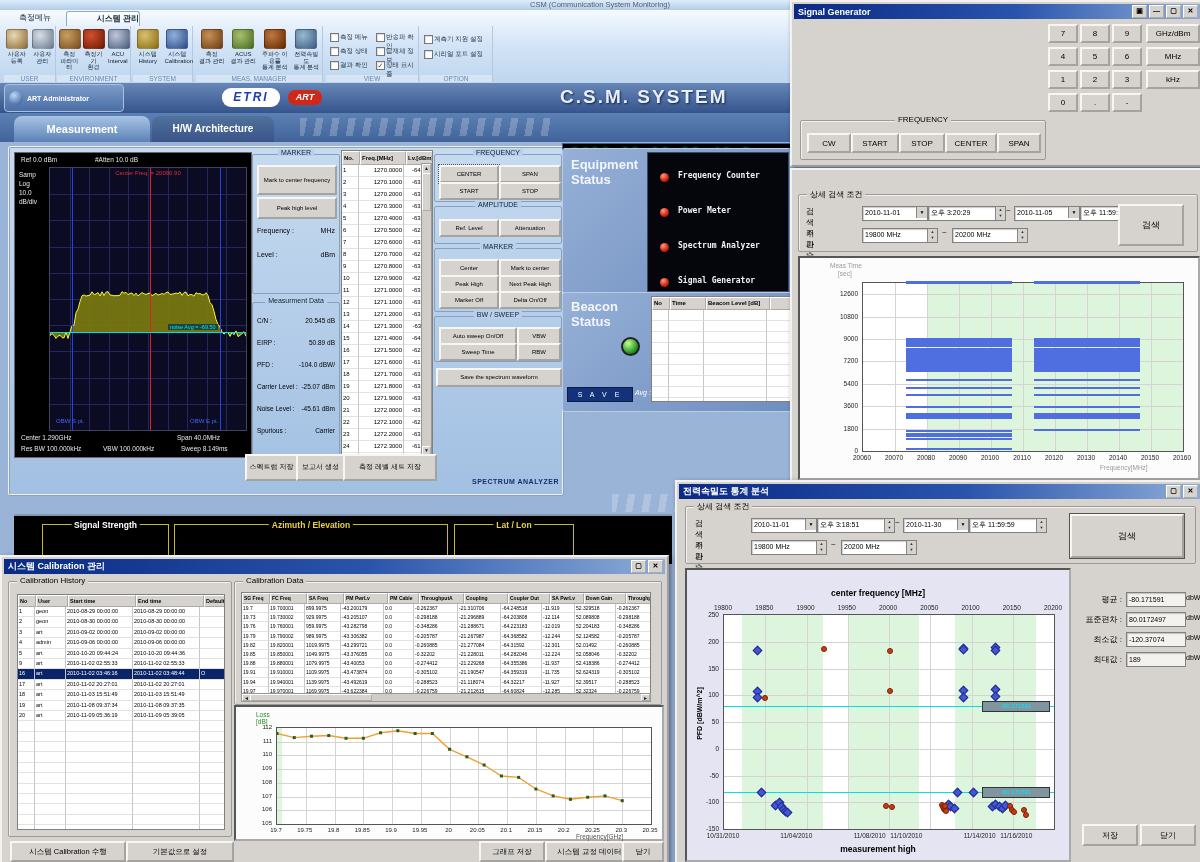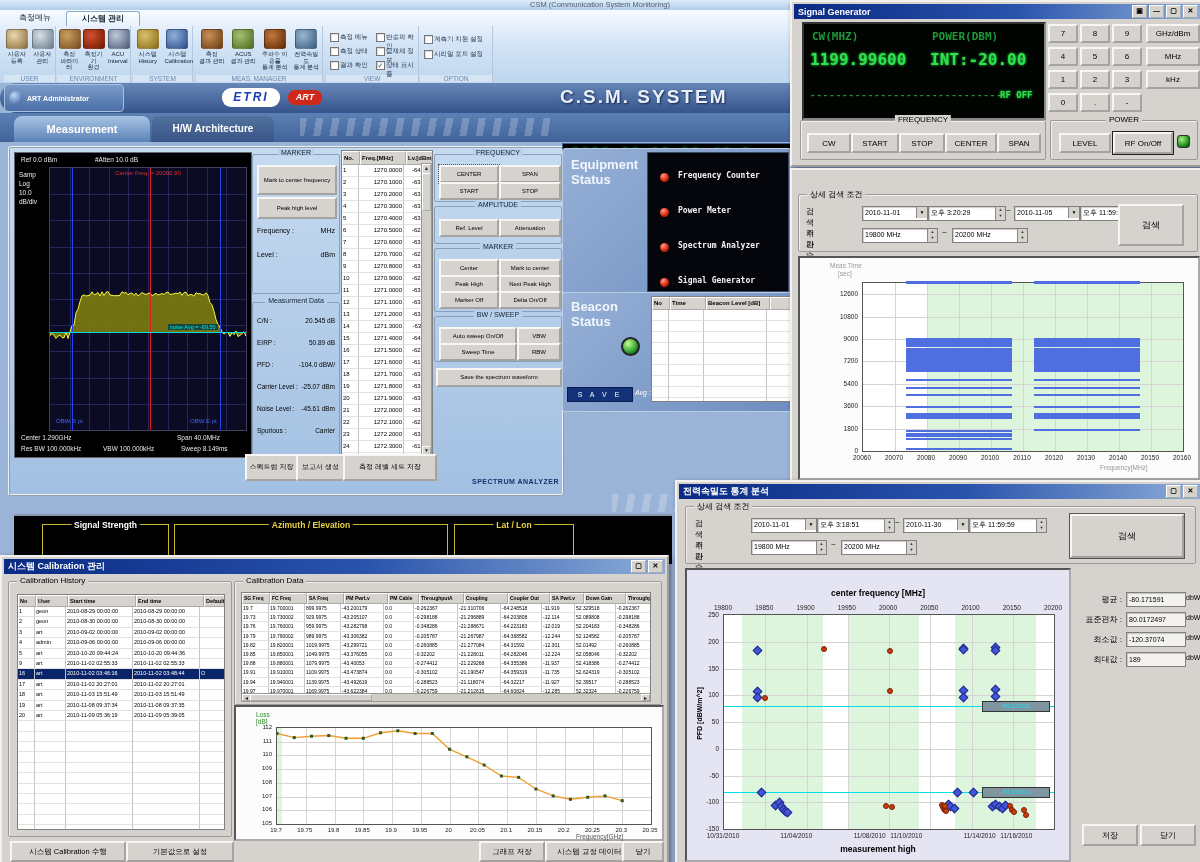--- a/index.html
+++ b/index.html
@@ -35,21 +35,21 @@
             font-size:7.5px;color:#56606e;line-height:10px;}
   #ribbon{left:0;top:10px;width:1200px;height:73px;background:linear-gradient(#f5faff,#d2e3f6 50%,#bed6ee);border-bottom:1px solid #9ab4d0;}
   .rtab{position:absolute;top:1px;height:14px;font-size:8px;line-height:14px;text-align:center;color:#123;}
   .rtab.active{background:linear-gradient(#fefefe,#e8f2fc);border:1px solid #8aaacc;border-bottom:none;border-radius:3px 3px 0 0;font-weight:bold;}
   .rgroup{position:absolute;top:16px;height:56px;border-right:1px solid #b6c8de;}
   .rglabel{position:absolute;bottom:0;left:0;right:0;text-align:center;font-size:6.5px;color:#6888b0;background:#ffffff59;}
   .ritem{position:absolute;top:3px;text-align:center;font-size:6px;color:#123;line-height:6.5px;}
   .ricon{margin:0 auto 2px auto;width:20px;height:18px;border-radius:3px;border:1px solid #00000028;}
   .cbx{position:absolute;width:7px;height:7px;background:#fff;border:1px solid #777;box-shadow:inset 1px 1px 1px #0002;font-size:7px;line-height:7px;color:#1a5a2a;text-align:center;}
   .cblabel{position:absolute;font-size:6.5px;color:#234;}
-  #band{left:0;top:83px;width:1200px;height:30px;background:linear-gradient(#6787b8,#35548c);border-radius:15px;}
+  #band{left:0;top:83px;width:1200px;height:30px;background:linear-gradient(#6787b8,#35548c);}
   #etri{position:absolute;left:222px;top:5px;width:58px;height:19px;background:#fff;border-radius:9px;text-align:center;
         font-weight:bold;font-style:italic;font-size:12px;line-height:19px;color:#1a3fae;letter-spacing:2px;}
   #artb{position:absolute;left:288px;top:7px;width:34px;height:15px;background:#d02818;border-radius:7px;color:#fff;
         font-weight:bold;font-style:italic;font-size:9px;line-height:15px;text-align:center;}
   #csm{position:absolute;left:560px;top:3px;font-size:19px;font-weight:bold;color:#e9eff8;letter-spacing:2px;
        text-shadow:1px 1px 2px #13264a;}
   #adminbadge{position:absolute;left:4px;top:1px;width:118px;height:26px;background:linear-gradient(#7b9cc8,#4a6ea6);
        border:1px solid #a8c0dc;border-radius:4px;display:flex;align-items:center;color:#fff;font-size:7px;font-weight:bold;}
   #maintabs{left:0;top:113px;width:1200px;height:29px;background:linear-gradient(#5c80b4,#41639a);}
   .mtab{position:absolute;top:3px;height:26px;border-radius:8px 8px 0 0;text-align:center;color:#fff;font-weight:bold;}
@@ -92,21 +92,21 @@
   .cylab{position:absolute;height:9px;background:#7f95a0;border:1px solid #333;color:#00eaff;font-size:6px;line-height:8px;text-align:center;overflow:hidden;}
 </style>
 </head>
 <body>
 
 <div class="abs" id="titlebar">
   <span>CSM (Communication System Monitoring)</span>
 </div>
 <div class="abs" id="ribbon">
     <div class="rtab" style="position: absolute; left: 6px; width: 58px;">측정메뉴</div>
-    <div class="rtab active" style="position: absolute; left: 66px; width: 72px;">시스템 관리</div>
+    <div class="rtab active" style="position: absolute; left: 66px; width: 72px; text-align: right;">시스템 관리</div>
     <div class="rgroup" style="position: absolute; left: 4px; width: 51px;">
       <div class="rglabel" style="position: absolute;">USER</div>
       <div class="ritem" style="position: absolute; left: 2px; width: 21.5px;">
         <div class="ricon" style="background: radial-gradient(circle at 35% 30%, rgb(232, 216, 176), rgb(138, 106, 58));"></div>
         <div class="pre">사용자
 등록</div>
       </div>
       <div class="ritem" style="position: absolute; left: 27.5px; width: 21.5px;">
         <div class="ricon" style="background: radial-gradient(circle at 35% 30%, rgb(216, 224, 232), rgb(106, 122, 138));"></div>
         <div class="pre">사용자
@@ -568,28 +568,20 @@
 <div class="win" id="w-sg" style="left:790px;top:0;width:410px;height:163px;">
   <div class="tbar">
     <span>Signal Generator</span>
     <span class="tbtns">
       <span class="tbtn">▣</span>
       <span class="tbtn">—</span>
       <span class="tbtn">▢</span>
       <span class="tbtn">✕</span>
     </span>
   </div>
-  <div class="abs" style="left:10px;top:20px;width:240px;height:94px;background:#020402;border:2px inset #888;">
-    <div class="abs lcddim" style="left:8px;top:6px;font-size:11px;">CW(MHZ)</div>
-    <div class="abs lcddim" style="left:128px;top:6px;font-size:11px;">POWER(DBM)</div>
-    <div class="abs lcd" style="left:6px;top:26px;font-size:16px;">1199.99600</div>
-    <div class="abs lcd" style="left:126px;top:26px;font-size:16px;">INT:-20.00</div>
-    <div class="abs lcddim" style="left:6px;top:66px;font-size:9px;letter-spacing:1px;">------------------------------</div>
-    <div class="abs lcd" style="left:196px;top:66px;font-size:9px;">RF OFF</div>
-  </div>
   <div class="abs" id="sgkeypad">
       <div class="btn3d" style="position: absolute; left: 256px; top: 22px; width: 26px; height: 15px;">7</div>
       <div class="btn3d" style="position: absolute; left: 288px; top: 22px; width: 26px; height: 15px;">8</div>
       <div class="btn3d" style="position: absolute; left: 320px; top: 22px; width: 26px; height: 15px;">9</div>
       <div class="btn3d" style="position: absolute; left: 256px; top: 45px; width: 26px; height: 15px;">4</div>
       <div class="btn3d" style="position: absolute; left: 288px; top: 45px; width: 26px; height: 15px;">5</div>
       <div class="btn3d" style="position: absolute; left: 320px; top: 45px; width: 26px; height: 15px;">6</div>
       <div class="btn3d" style="position: absolute; left: 256px; top: 68px; width: 26px; height: 15px;">1</div>
       <div class="btn3d" style="position: absolute; left: 288px; top: 68px; width: 26px; height: 15px;">2</div>
       <div class="btn3d" style="position: absolute; left: 320px; top: 68px; width: 26px; height: 15px;">3</div>
@@ -602,26 +594,20 @@
     </div>
   <div class="fs" style="left:8px;top:118px;width:244px;height:38px;">
     <div class="fslabel" style="left:50%;transform:translateX(-50%);">FREQUENCY</div>
     <div id="sgfreqbtns">
         <div class="btn3d" style="position: absolute; left: 6px; top: 12px; width: 40px; height: 16px;">CW</div>
         <div class="btn3d" style="position: absolute; left: 50px; top: 12px; width: 44px; height: 16px;">START</div>
         <div class="btn3d" style="position: absolute; left: 98px; top: 12px; width: 42px; height: 16px;">STOP</div>
         <div class="btn3d" style="position: absolute; left: 144px; top: 12px; width: 48px; height: 16px;">CENTER</div>
         <div class="btn3d" style="position: absolute; left: 196px; top: 12px; width: 40px; height: 16px;">SPAN</div>
       </div>
-  </div>
-  <div class="fs" style="left:258px;top:118px;width:146px;height:38px;">
-    <div class="fslabel" style="left:50%;transform:translateX(-50%);">POWER</div>
-    <div class="btn3d" style="left:8px;top:12px;width:48px;height:16px;">LEVEL</div>
-    <div class="btn3d" style="left:62px;top:11px;width:56px;height:18px;border:2px outset #f8f6f2;outline:1px solid #222;">RF On/Off</div>
-    <div class="abs" style="left:126px;top:14px;width:11px;height:11px;border-radius:3px;background:radial-gradient(circle at 35% 30%,#a6f080,#1f8a1f 65%,#063a06);border:1px solid #333;"></div>
   </div>
 </div>
 
 <div class="win" id="w-fu" style="left:790px;top:168px;width:410px;height:312px;">
   <div class="fs" style="left:6px;top:24px;width:398px;height:56px;">
     <div class="fslabel">상세 검색 조건</div>
   </div>
   <div class="abs" id="fu-fields">
       <div style="position: absolute; left: 14px; top: 36px; font-size: 8px;">검색 기간   :</div>
       <div class="sunken" style="position: absolute; left: 70px; top: 36px; width: 62px; height: 13px;">2010-11-01<div style="position: absolute; right: 0px; top: 0px; width: 10px; height: 11px; background: rgb(214, 211, 206); border-left: 1px solid rgb(136, 136, 136); font-size: 5px; text-align: center; line-height: 11px;">▼</div></div>

